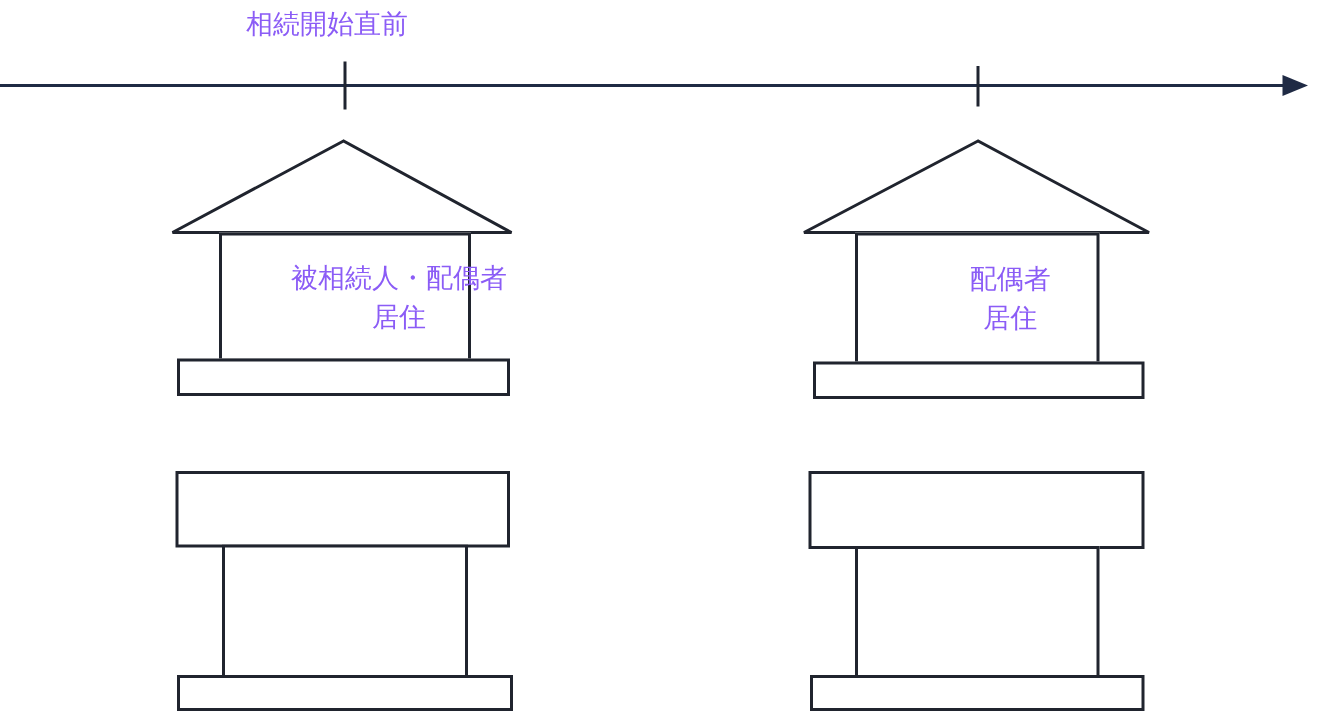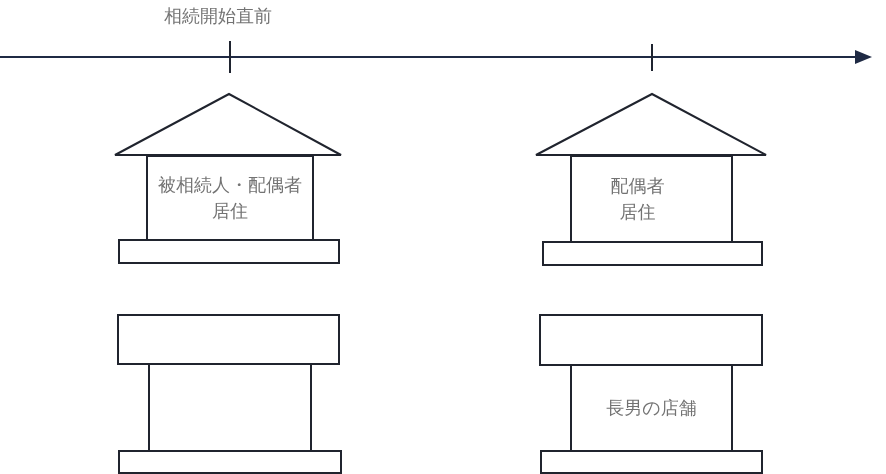--- a/index.html
+++ b/index.html
@@ -1,21 +1,21 @@
 <!DOCTYPE html>
 <html><head>
 <meta charset="utf-8">
 <style>
   html,body{margin:0;padding:0;background:#ffffff;}
   #canvas{
     position:relative;
     width:886px;height:474px;
     background:#ffffff;
     font-family:"Liberation Sans","DejaVu Sans",sans-serif;
-    color:#737373;
+    color:#8b5cf6;
     overflow:hidden;
   }
   
   .tl-line{
     position:absolute;left:0;top:56px;width:856px;height:2px;
     background:#1f2a44;
   }
   .tl-arrowhead{
     position:absolute;left:855px;top:50px;width:0;height:0;
     border-left:17px solid #1f2a44;
@@ -34,21 +34,21 @@
   #label-before{left:108px;}
   #label-after{left:541px;}
   
   .roof{position:absolute;}
   .box{
     position:absolute;background:#ffffff;border:2px solid #20242e;
     box-sizing:border-box;
   }
   .shape-label{
     position:absolute;display:flex;align-items:center;justify-content:center;
-    text-align:center;font-size:18px;line-height:26px;white-space:pre-line;
+    text-align:center;font-size:18px;line-height:26px;white-space:pre-line;margin-left:36px;
   }
   
   #house1-body{left:146px;top:155px;width:168px;height:86px;}
   #house1-base{left:118px;top:239px;width:222px;height:25px;}
   #house1-label{left:146px;top:155px;width:168px;height:86px;}
   #store1-top{left:117px;top:314px;width:223px;height:51px;}
   #store1-body{left:148px;top:363px;width:164px;height:89px;}
   #store1-base{left:118px;top:450px;width:224px;height:24px;}
   #store1-label{left:148px;top:363px;width:164px;height:89px;}
   
@@ -89,15 +89,14 @@
     <polygon points="118,2 2,63 232,63" fill="#ffffff" stroke="#20242e" stroke-width="2" stroke-linejoin="miter"></polygon>
   </svg>
   <div class="box" id="house2-body"></div>
   <div class="box" id="house2-base"></div>
   <div class="shape-label" id="house2-label">配偶者
 居住</div>
 
   <div class="box" id="store2-top"></div>
   <div class="box" id="store2-body"></div>
   <div class="box" id="store2-base"></div>
-  <div class="shape-label" id="store2-label">長男の店舗</div>
 
 </div>
 
 </body></html>

